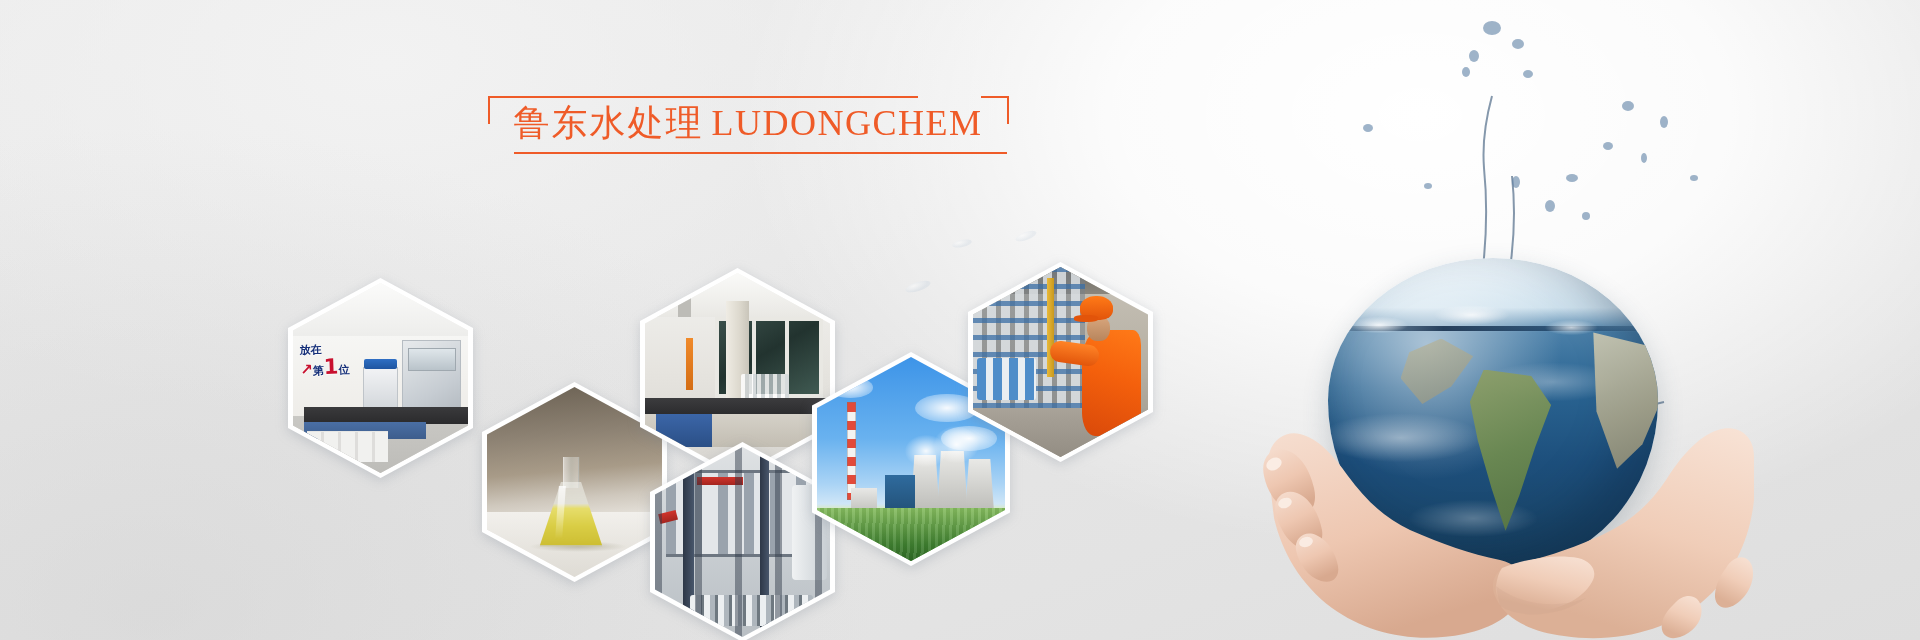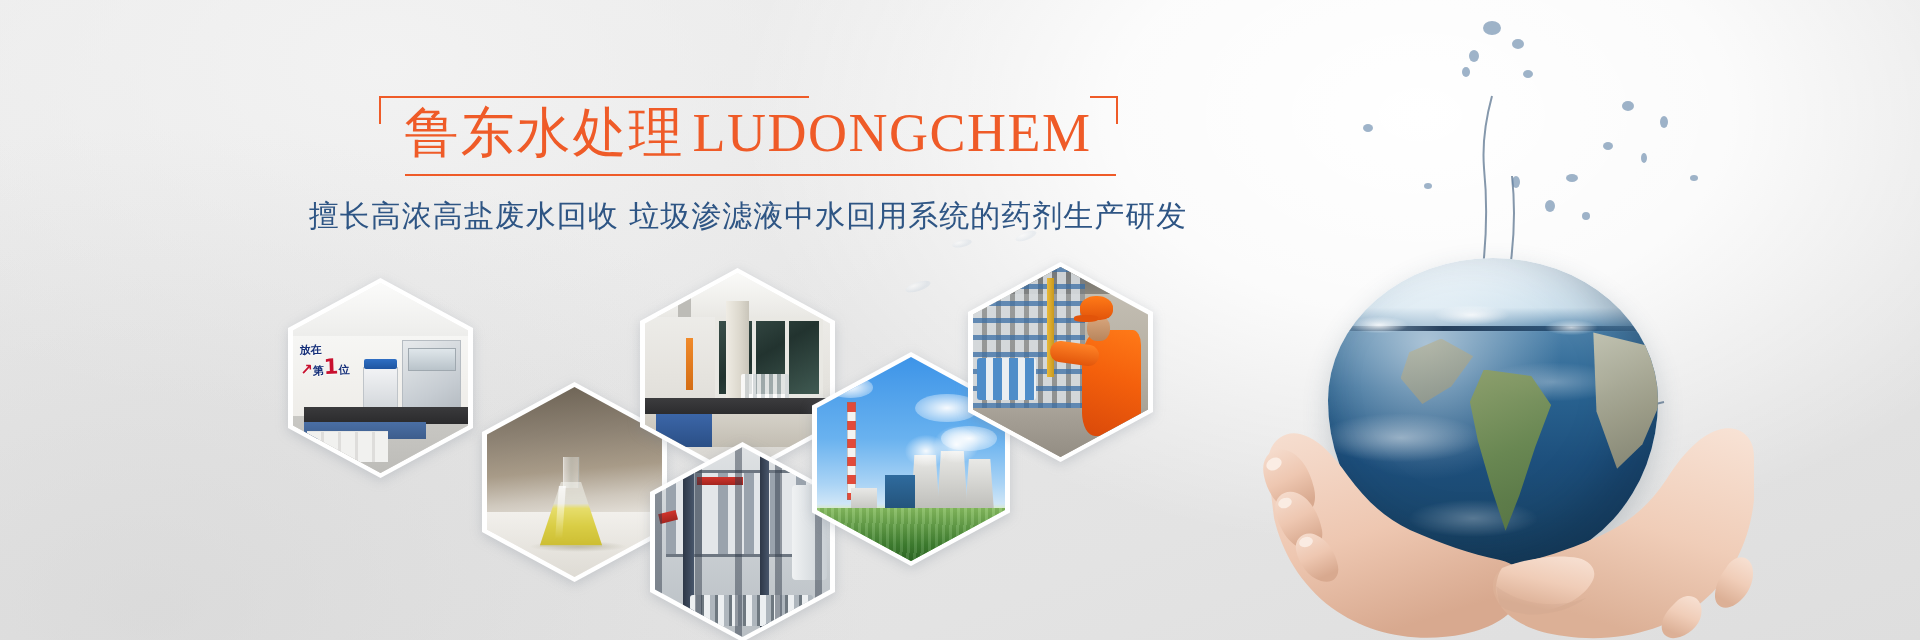--- a/index.html
+++ b/index.html
@@ -57,21 +57,21 @@
     border-right: 2px solid #EF5B28;
   }
   .title-wrap .brk-b{
     position:absolute; left: 26px; right: 2px; bottom: 0;
     height: 0;
     border-bottom: 2px solid #EF5B28;
   }
 
   .main-title {
     font-family: "Liberation Serif", "DejaVu Serif", serif;
-    font-size: 54px;
+    font-size: 36px;
     line-height: 1.18;
     letter-spacing: 2px;
     color: #EF5B28;
     white-space: nowrap;
     font-weight: 400;
   }
   .main-title .en {
     font-family: "Liberation Serif", "DejaVu Serif", serif;
     letter-spacing: 1.5px;
     padding-left: 8px;
@@ -460,21 +460,20 @@
 
   <div class="text-block">
 
     <div class="title-wrap">
       <span class="brk-tl"></span>
       <span class="brk-tr"></span>
       <span class="brk-b"></span>
       <div class="main-title"><span>鲁东水处理</span><span class="en">LUDONGCHEM</span></div>
     </div>
 
-    <div class="sub-title">擅长高浓高盐废水回收 垃圾渗滤液中水回用系统的药剂生产研发</div>
   </div>
 
   <div class="hex-cluster">
 
     <div class="hex" style="left:288px; top:278px;">
       <div class="hex-inner" style="width:185px;height:200px;">
         <div class="hex-photo">
           <div class="scene scene-lab1">
             <div class="ceiling"></div>
               <div class="wall"></div>

